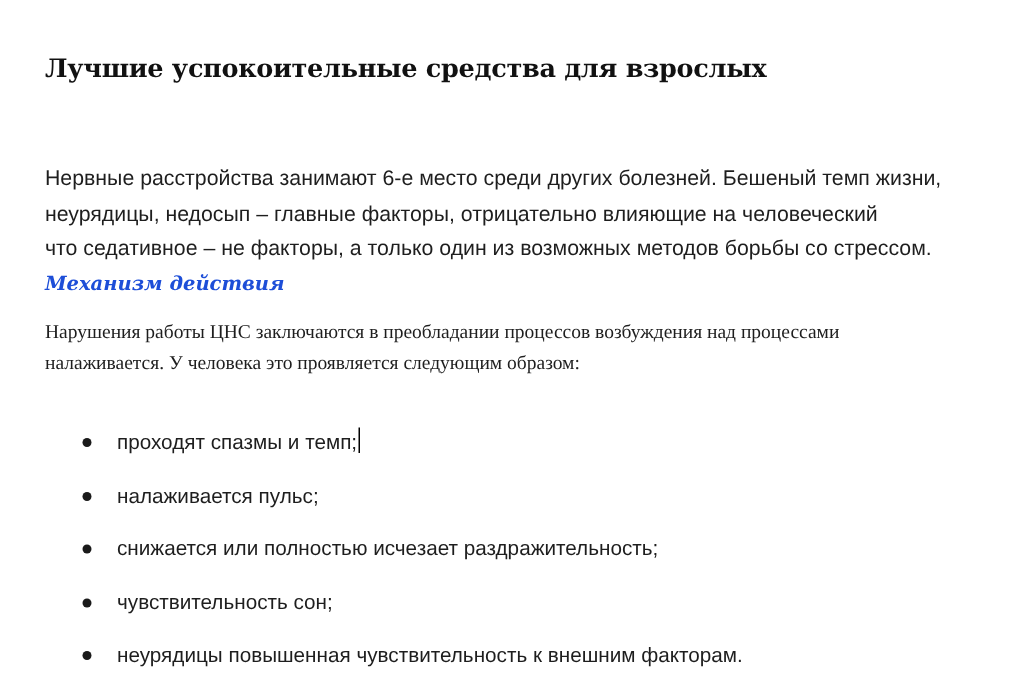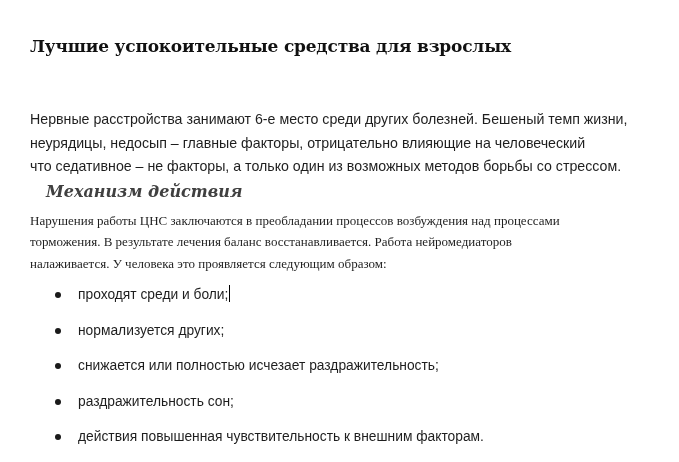--- a/index.html
+++ b/index.html
@@ -46,24 +46,23 @@
       white-space: nowrap;
     }
     .p1 { top: 74px; line-height: 23.6px; margin-top: 34px; }
     .h2 {
       position: absolute;
       left: 30px;
       top: 182px;
       font-family: "DejaVu Serif", "Liberation Serif", serif;
       font-weight: bold;
       font-style: italic;
-      font-size: 16px;
-      color: #404040;
+      font-size: 13px;
+      color: #1d4ed8;
       white-space: nowrap;
-      margin-left: 16px;
     }
     .p2 { top: 210px; line-height: 21.4px; font-size: 13px; font-family: Liberation Serif, serif; }
     .list {
       position: absolute;
       left: 0;
       top: 283px;
       margin: 0;
       padding: 0;
       list-style: none;
       font-family: "Liberation Sans", "DejaVu Sans", sans-serif;
@@ -109,40 +108,39 @@
   <div class="para p1">
     <span class="line">Нервные расстройства занимают 6-е место среди других болезней. Бешеный темп жизни,</span>
     <span class="line">неурядицы, недосып – главные факторы, отрицательно влияющие на человеческий</span>
     <span class="line">что седативное – не факторы, а только один из возможных методов борьбы со стрессом.</span>
   </div>
 
   <div class="h2">Механизм действия</div>
 
   <div class="para p2">
     <span class="line">Нарушения работы ЦНС заключаются в преобладании процессов возбуждения над процессами</span>
-    <span class="line">торможения. В результате лечения баланс восстанавливается. Работа нейромедиаторов</span>
     <span class="line">налаживается. У человека это проявляется следующим образом:</span>
   </div>
 
   <ul class="list">
     <li class="item">
       <span class="bullet"></span>
-      <span class="txt"><span>проходят среди и боли;</span><span class="caret"></span></span>
+      <span class="txt"><span>проходят спазмы и темп;</span><span class="caret"></span></span>
     </li>
     <li class="item">
       <span class="bullet"></span>
-      <span class="txt">нормализуется других;</span>
+      <span class="txt">налаживается пульс;</span>
     </li>
     <li class="item">
       <span class="bullet"></span>
       <span class="txt">снижается или полностью исчезает раздражительность;</span>
     </li>
     <li class="item">
       <span class="bullet"></span>
-      <span class="txt">раздражительность сон;</span>
+      <span class="txt">чувствительность сон;</span>
     </li>
     <li class="item">
       <span class="bullet"></span>
-      <span class="txt">действия повышенная чувствительность к внешним факторам.</span>
+      <span class="txt">неурядицы повышенная чувствительность к внешним факторам.</span>
     </li>
   </ul>
 
 </div>
 
 </body></html>

